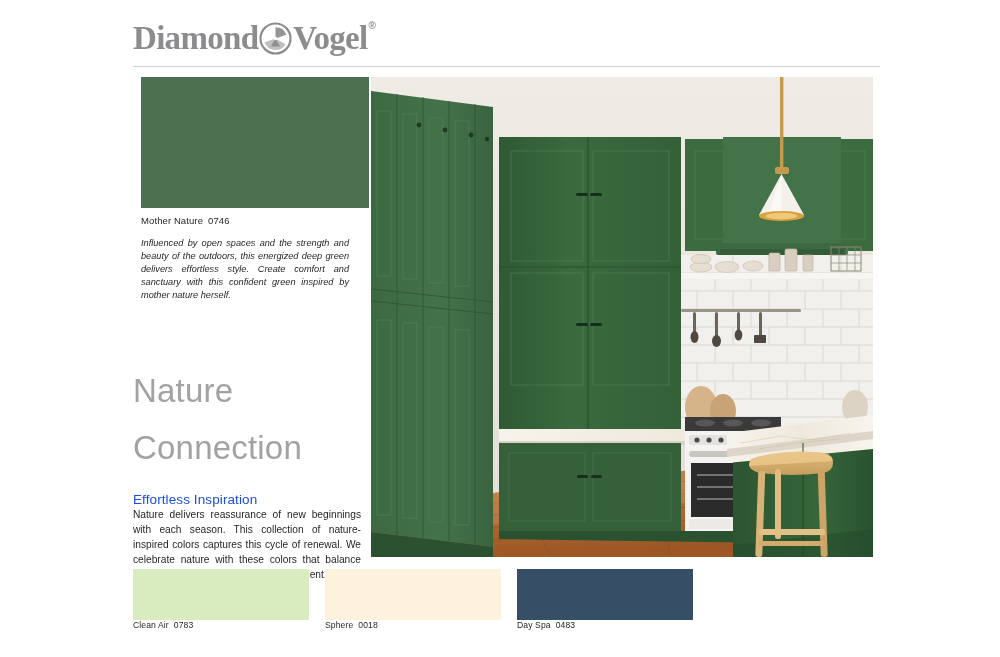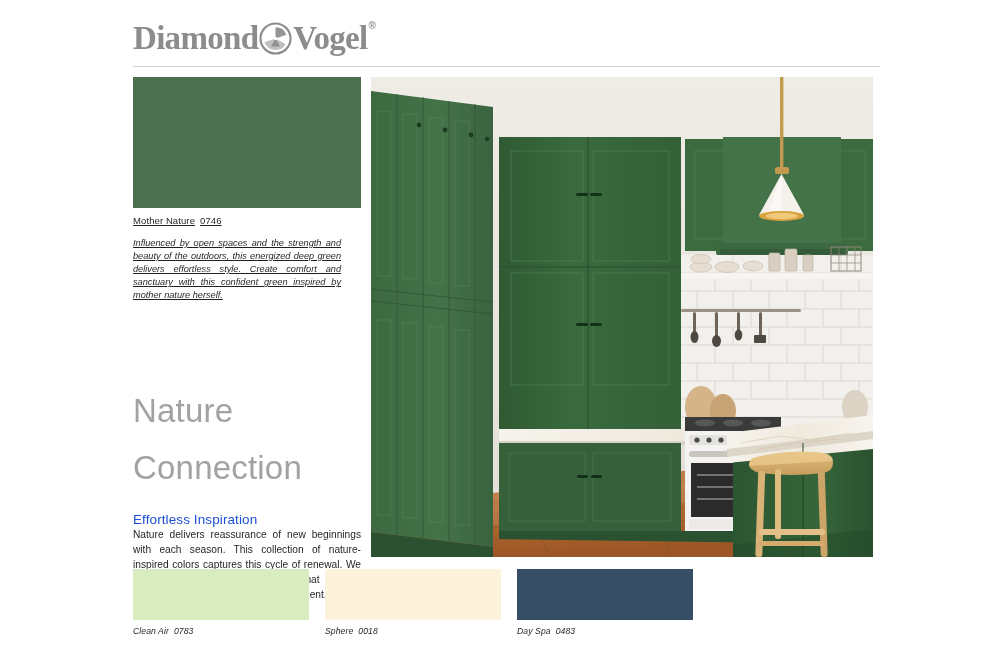--- a/index.html
+++ b/index.html
@@ -66,24 +66,23 @@
     left: 133px;
     top: 66px;
     width: 747px;
     height: 1px;
     background: #d2d2d2;
   }
 
   
   .left-col {
     position: absolute;
-    left: 133px;
+    left: 141px;
     top: 77px;
     width: 228px;
-    text-decoration: underline;
   }
 
   .hero-swatch {
     width: 228px;
     height: 131px;
     background: #4c7050;
   }
   .hero-swatch-label {
     margin-top: 7px;
     font-size: 9.5px;
@@ -99,21 +98,21 @@
     line-height: 1.42;
     color: #231f20;
     text-align: justify;
     width: 208px;
   }
 
   
   .collection {
     position: absolute;
     left: 133px;
-    top: 392px;
+    top: 372px;
     width: 232px;
   }
   .collection-title {
     font-size: 33px;
     font-weight: 300;
     color: #a2a2a2;
     line-height: 1.18;
     letter-spacing: 0.2px;
   }
   .collection-title .line2 { display: block; margin-top: 18px; }
@@ -152,25 +151,23 @@
     width: 740px;
     display: flex;
     gap: 16px;
   }
   .swatch-cell { width: 176px; }
   .swatch-chip {
     width: 176px;
     height: 51px;
   }
   .swatch-caption {
-    margin-top: 6px;
     font-size: 8.6px;
     color: #231f20;
     letter-spacing: 0.1px;
-    font-style: italic;
   }
   .swatch-caption .code { margin-left: 5px; }
 </style>
 </head>
 <body>
 
 <div class="page">
 
   <div class="header">
     <div class="logo">

